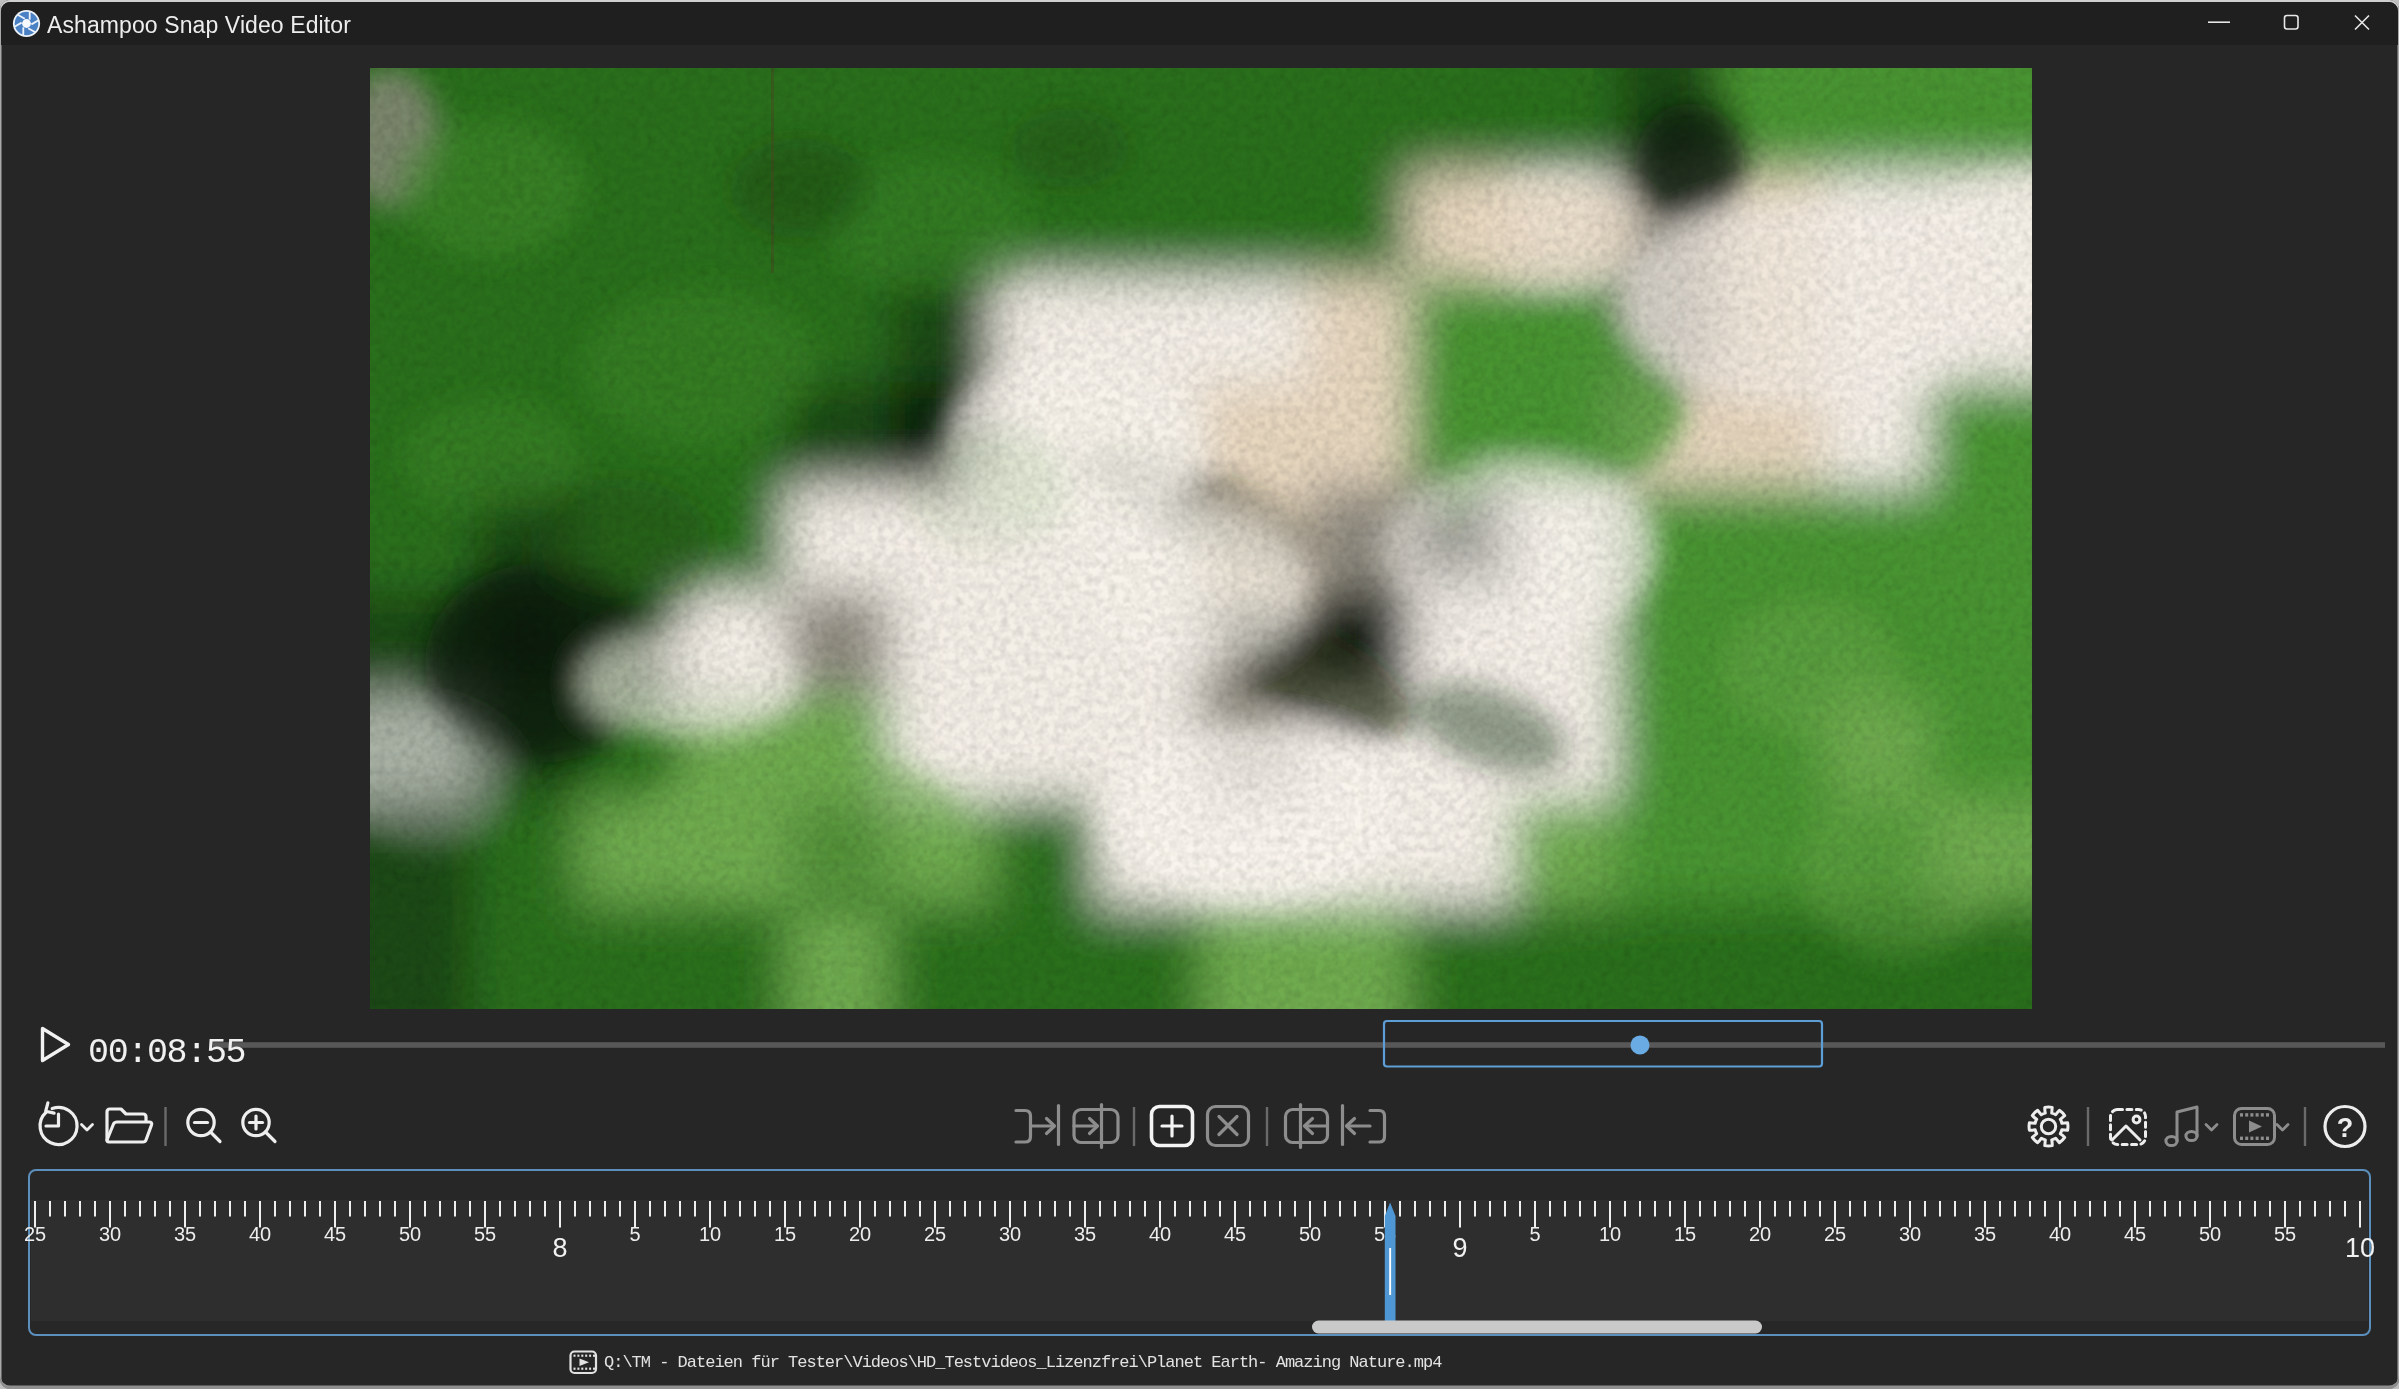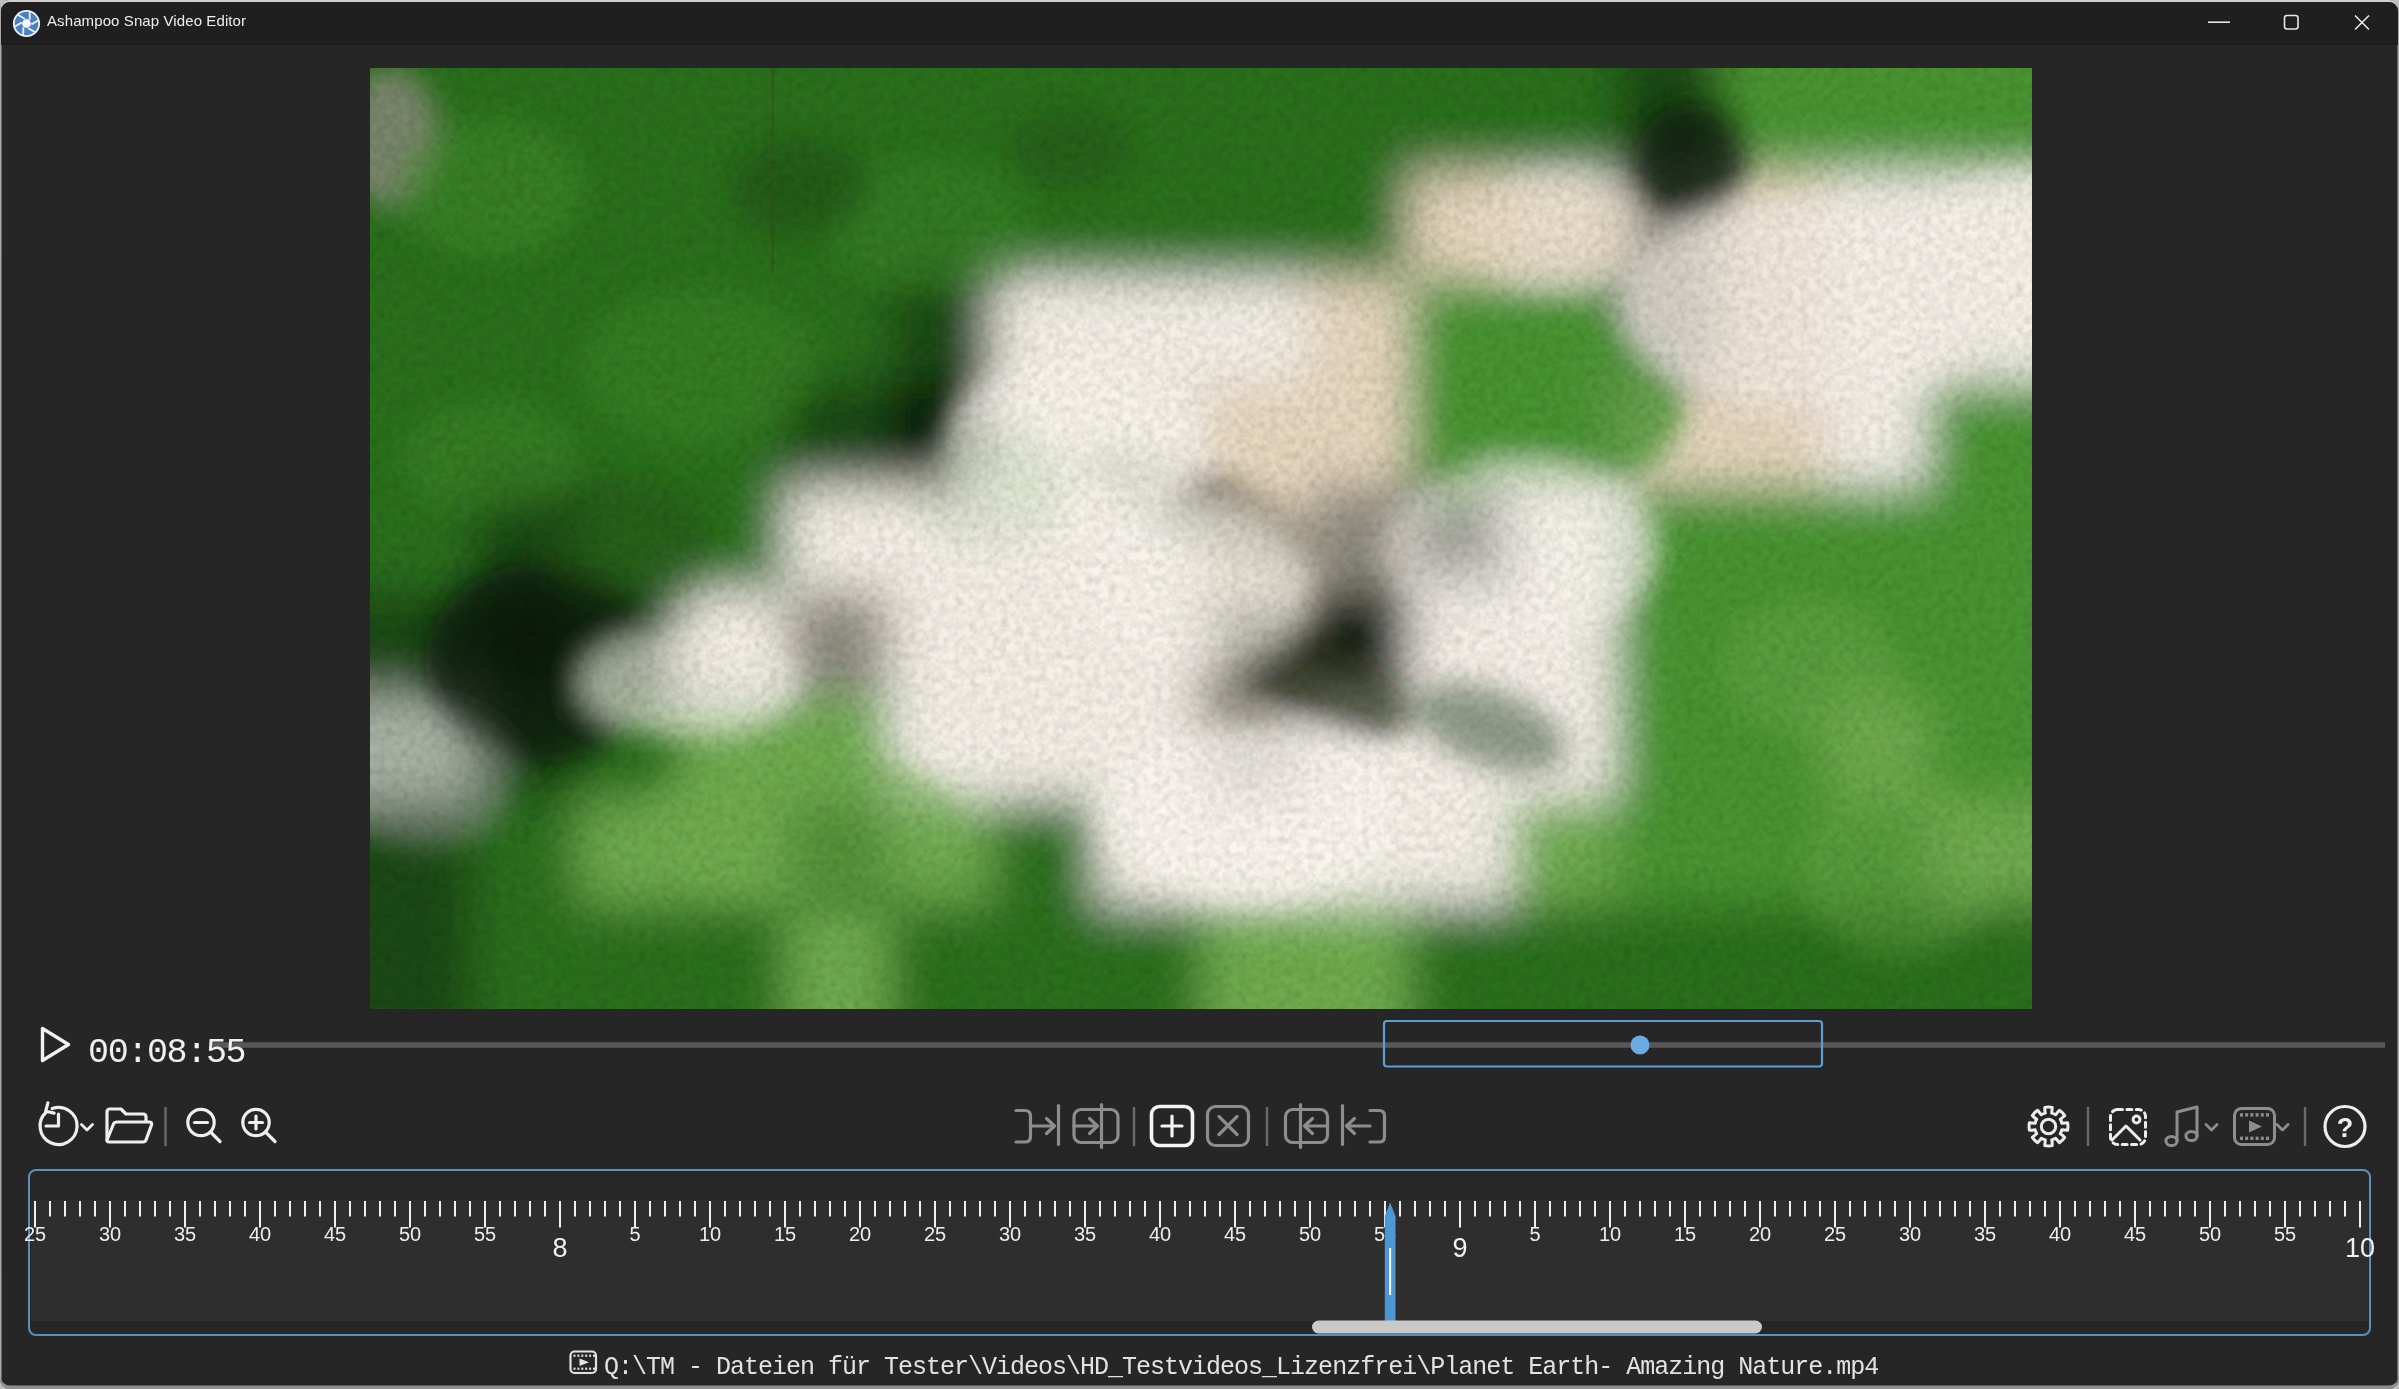--- a/index.html
+++ b/index.html
@@ -1,21 +1,21 @@
 <!DOCTYPE html>
 <html><head><meta charset="utf-8"><style>
 html,body{margin:0;padding:0;width:2399px;height:1389px;overflow:hidden;background:#bfbfbf;font-family:"Liberation Sans", sans-serif}
 #win{position:absolute;left:0;top:0;width:2399px;height:1389px;background:#262626;border-radius:10px;box-shadow:inset 0 2px 0 #cfcfcf, inset 0 -3.5px 0 #8f8f8f, inset 0 0 0 1.5px #a9a9a9;overflow:hidden}
 #tb{position:absolute;left:1px;top:1.5px;width:2397px;height:43.5px;background:#1f1f1f;border-radius:9px 9px 0 0}
-#title{position:absolute;left:47px;top:12px;font-size:15px;color:#ededed;letter-spacing:0.1px}
+#title{position:absolute;left:47px;top:12px;font-size:23px;color:#ededed;letter-spacing:0.1px}
 #panel{position:absolute;left:28px;top:1169px;width:2339px;height:163px;border:2px solid #5c8fbc;border-radius:8px;background:#272727}
 #band{position:absolute;left:31px;top:1200px;width:2337px;height:121px;background:#2e2e2e}
 .rl{font-size:20px;fill:#ededed;text-anchor:middle}
 .rb{font-size:27px;fill:#f2f2f2;text-anchor:middle}
-#status{position:absolute;left:604px;top:1352.5px;font-family:"Liberation Mono",monospace;font-size:25px;letter-spacing:-1.0px;color:#e2e2e2;white-space:pre}
+#status{position:absolute;left:604px;top:1352.5px;font-family:"Liberation Mono",monospace;font-size:17px;letter-spacing:-1.0px;color:#e2e2e2;white-space:pre}
 #time{position:absolute;left:88px;top:1033px;font-family:"Liberation Mono",monospace;font-size:35px;letter-spacing:-1.35px;color:#f0f0f0}
 </style></head>
 <body>
 <div id="win">
 <div id="tb"></div>
 <svg id="vid" width="1662" height="941" viewBox="0 0 1662 941" style="position:absolute;left:370px;top:68px">
 <defs>
 <filter id="bl" x="-5%" y="-5%" width="110%" height="110%">
           <feGaussianBlur stdDeviation="24"></feGaussianBlur>
         </filter>

